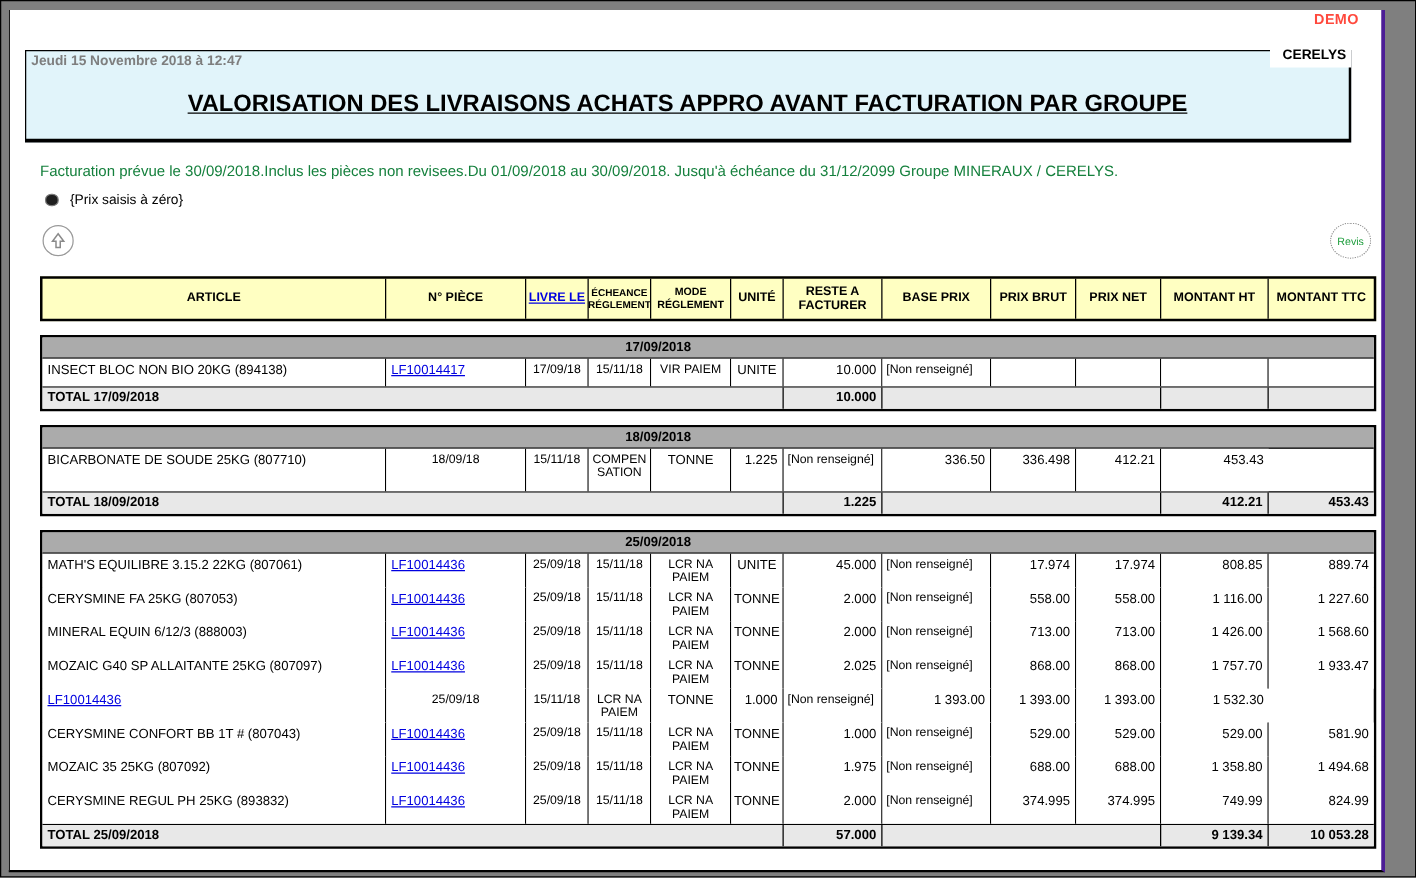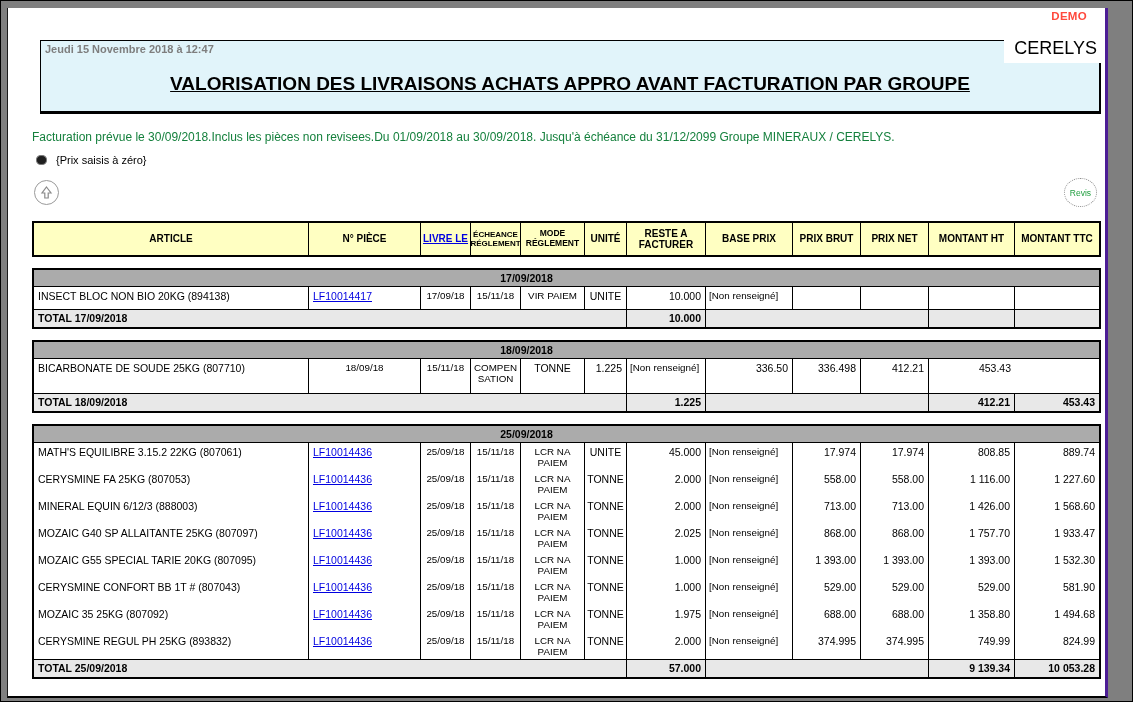--- a/index.html
+++ b/index.html
@@ -2,26 +2,26 @@
 <html><head>
 <meta charset="utf-8">
 <style>
   html,body{margin:0;padding:0;}
   body{font-family:"Liberation Sans","DejaVu Sans",sans-serif;}
   .screen{position:relative;width:1131px;height:700px;background:#7f7f7f;border:1px solid #000;overflow:hidden;}
   .page{position:absolute;left:6px;top:7px;width:1097px;height:688px;background:#fff;
         border-right:3px solid #4c1d95;border-bottom:2px solid #000;border-left:1px solid #1a1a1a;}
   .demo{position:absolute;top:2px;right:18px;font-size:11.5px;font-weight:bold;color:#ff493d;letter-spacing:.3px;}
   
-  .band{position:absolute;left:32px;top:32px;width:1058px;height:70px;background:#e1f4fa;
+  .band{position:absolute;left:12px;top:32px;width:1058px;height:70px;background:#e1f4fa;
         border:1px solid #000;border-bottom:3px solid #000;border-right:2px solid #000;}
   .band-date{position:absolute;left:4px;top:2px;font-size:11px;font-weight:bold;color:#7e7e7e;}
   .band-title{position:absolute;left:0;right:0;top:32px;text-align:center;font-size:19px;font-weight:bold;
               text-decoration:underline;color:#000;white-space:nowrap;}
-  .company{position:absolute;right:-2px;top:-6px;background:#fff;padding:3px 4px 4px 10px;font-size:18px;font-weight:normal;}
+  .company{position:absolute;right:-2px;top:-6px;background:#fff;padding:3px 4px 4px 10px;font-size:11px;font-weight:bold;}
   .info{position:absolute;left:24px;top:122px;font-size:12px;color:#15803d;width:1060px;}
   .legend{position:absolute;left:28px;top:146px;display:flex;align-items:center;font-size:11px;}
   .bullet{width:9px;height:8px;background:#1f1f1f;border:1px solid #7a7a7a;border-radius:45%;margin-right:9px;display:inline-block;}
   .upbtn{position:absolute;left:26px;top:172px;width:23px;height:23px;border:1px solid #9a9a9a;border-radius:50%;
          display:flex;align-items:center;justify-content:center;background:#fff;cursor:pointer;}
   .revis{position:absolute;left:1056px;top:170px;width:31px;height:27px;border:1px dotted #8f8f8f;border-radius:50%;
          display:flex;align-items:center;justify-content:center;font-size:8.5px;color:#1f9e3e;background:#fff;cursor:pointer;}
   
   .table{position:absolute;left:24px;top:202px;width:1069px;}
   .grid{display:grid;grid-template-columns:275px 112px 50px 50px 64px 42px 79px 87px 68px 68px 86px 84px;}
@@ -226,21 +226,20 @@
               <div class="c ctr wrapcell">LCR NA PAIEM</div>
               <div class="c ctr">TONNE</div>
               <div class="c num">2.025</div>
               <div class="c base">[Non renseigné]</div>
               <div class="c num">868.00</div>
               <div class="c num">868.00</div>
               <div class="c num">1 757.70</div>
               <div class="c num last">1 933.47</div>
             </div>
             <div class="grid drow">
-              <div class="c a">MOZAIC G55 SPECIAL TARIE 20KG (807095)</div>
               <div class="c piece">
                 <a class="plink">LF10014436</a>
               </div>
               <div class="c ctr sm">25/09/18</div>
               <div class="c ctr sm">15/11/18</div>
               <div class="c ctr wrapcell">LCR NA PAIEM</div>
               <div class="c ctr">TONNE</div>
               <div class="c num">1.000</div>
               <div class="c base">[Non renseigné]</div>
               <div class="c num">1 393.00</div>

